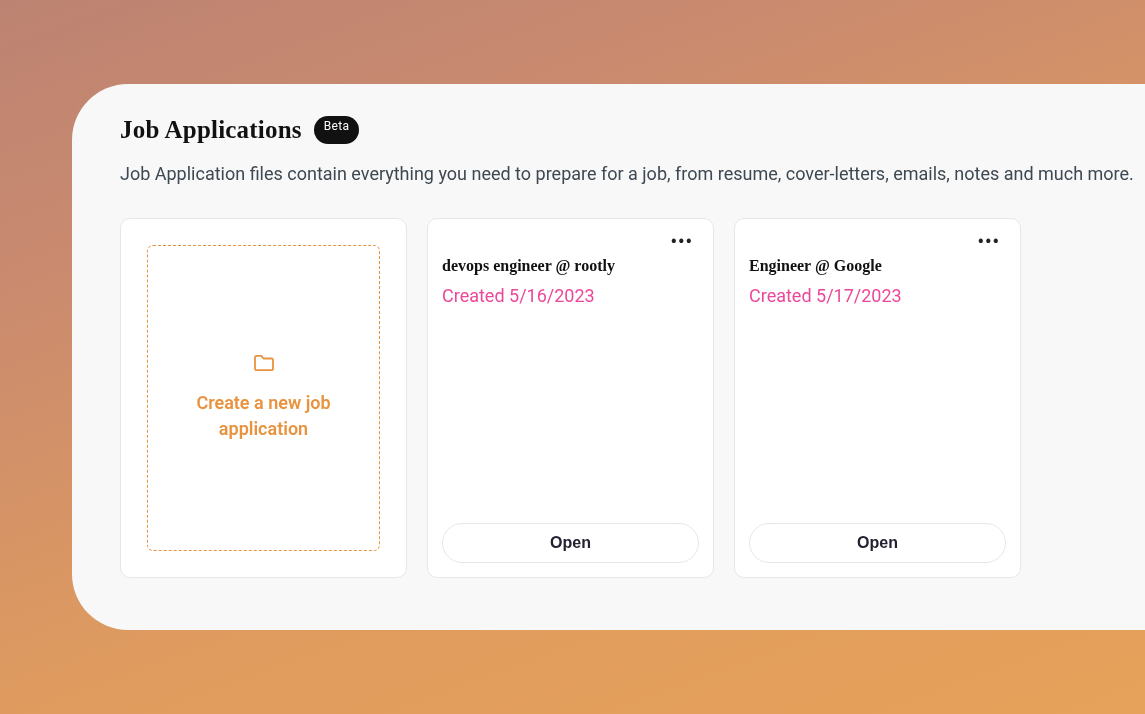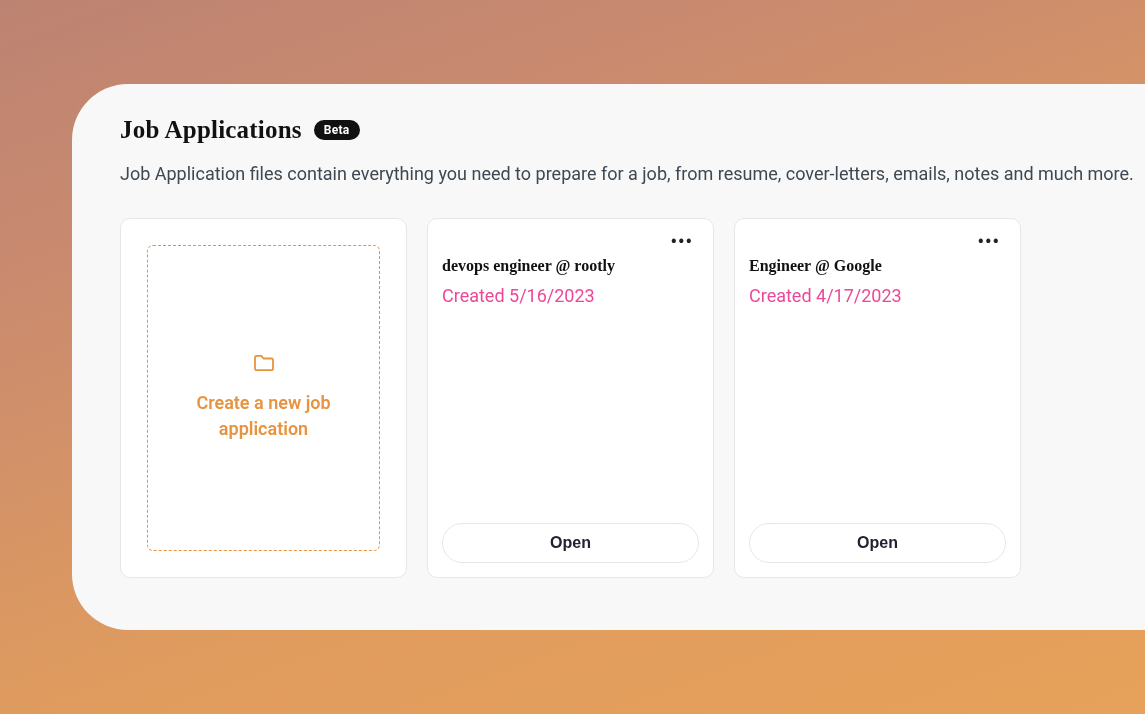--- a/index.html
+++ b/index.html
@@ -14,36 +14,35 @@
     left: 72px;
     right: -40px;
     background: #f8f8f8;
     border-top-left-radius: 56px;
     border-bottom-left-radius: 56px;
     padding: 32px 48px 40px 48px;
     height: 546px;
   }
   .header-row {
     display: flex;
-    align-items: center;
     gap: 12px;
     margin-bottom: 16px;
   }
   .page-title {
     font-family: Georgia, "Times New Roman", serif;
     font-weight: 700;
     font-size: 25px;
     color: #111;
     letter-spacing: 0.2px;
   }
   .beta-badge {
     background: #111;
     color: #fff;
     font-size: 12px;
-    font-weight: 700;
+    font-weight: 400;
     padding: 3px 10px;
     border-radius: 999px;
     letter-spacing: 0.3px;
   }
   .description {
     font-size: 18px;
     line-height: 1.55;
     color: #3d4852;
     margin-bottom: 30px;
     max-width: 1100px;
@@ -160,19 +159,19 @@
       <div class="card-sub">Created 5/16/2023</div>
       <div class="spacer"></div>
       <button class="open-btn">Open</button>
     </div>
 
     <div class="card">
       <div class="card-menu">
         <span>•••</span>
       </div>
       <div class="card-title">Engineer @ Google</div>
-      <div class="card-sub">Created 4/17/2023</div>
+      <div class="card-sub">Created 5/17/2023</div>
       <div class="spacer"></div>
       <button class="open-btn">Open</button>
     </div>
 
   </div>
 </div>
 
 </body></html>

